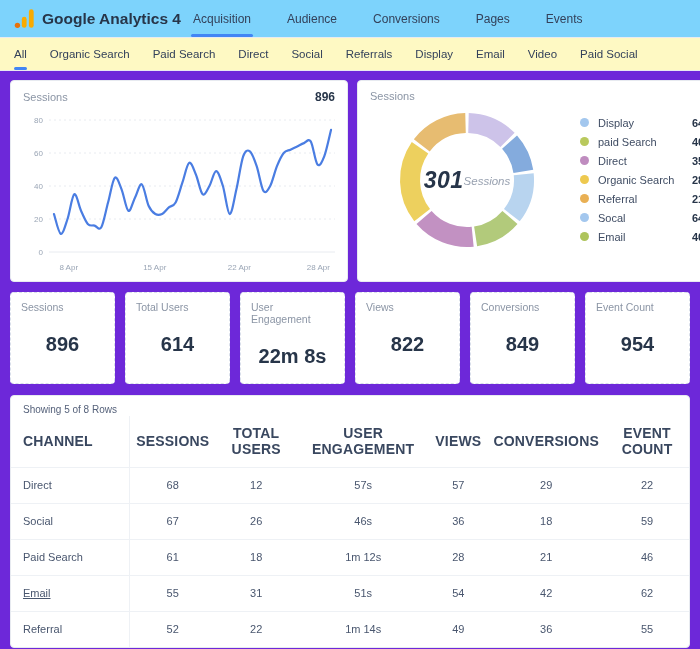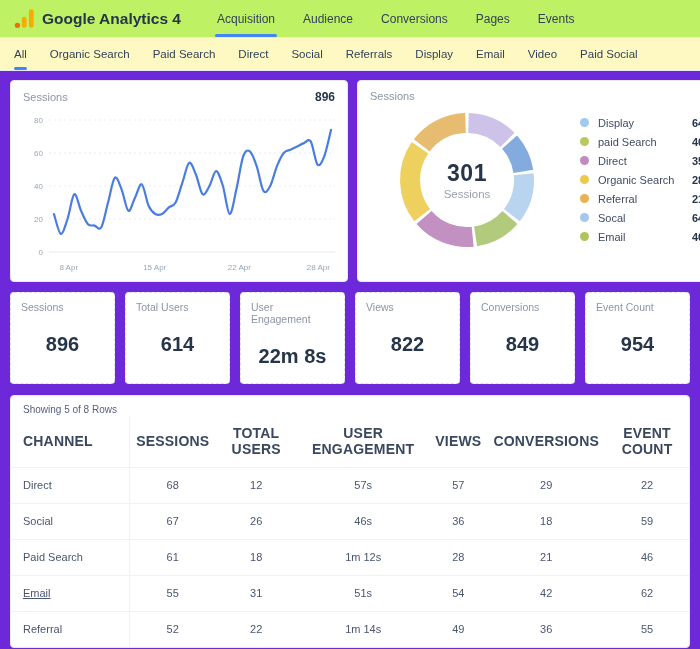--- a/index.html
+++ b/index.html
@@ -1,24 +1,24 @@
 <!DOCTYPE html>
 <html><head>
 <meta charset="utf-8">
 <style>
   * { margin:0; padding:0; box-sizing:border-box; }
   html,body { width:700px; height:649px; background:#fff; overflow:hidden;
     font-family:"Liberation Sans", sans-serif; }
 
   
   .topnav { height:38px; display:flex; align-items:stretch; padding:0 14px;
-    border-bottom:1px solid #e9ebef; background:#bef264; }
+    border-bottom:1px solid #e9ebef; background:#7dd3fc; }
   .brand { display:flex; align-items:center; gap:7px; }
   .brand-name { font-size:15.5px; font-weight:bold; color:#273549; white-space:nowrap; }
-  .main-nav { display:flex; margin-left:36px; gap:28px; }
+  .main-nav { display:flex; margin-left:12px; gap:36px; }
   .tab { font-size:12px; color:#33415a; display:flex; align-items:center;
     position:relative; cursor:pointer; white-space:nowrap; }
   .tab.active::after { content:''; position:absolute; left:-2px; right:-2px; bottom:0;
     height:3px; background:#4285f4; border-radius:2px; }
 
   
   .filter-bar { height:33px; display:flex; align-items:stretch; gap:23px;
     padding:0 14px; border-bottom:1px solid #e9ebef; background:#fef9c3; }
   .filter-item { font-size:11.5px; color:#33415a; display:flex; align-items:center;
     position:relative; cursor:pointer; white-space:nowrap; }
@@ -31,22 +31,22 @@
 
   .charts-row { display:flex; gap:9px; }
   .line-card { width:338px; height:202px; padding:9px 12px 4px; }
   .card-head { display:flex; justify-content:space-between; align-items:center; }
   .card-title { font-size:11px; color:#8b95a5; }
   .card-total { font-size:12px; font-weight:bold; color:#273549; }
 
   .donut-card { flex:1; height:202px; padding:9px 12px; }
   .donut-wrap { display:flex; align-items:center; }
   .donut-box { position:relative; width:150px; height:150px; margin-left:22px; margin-top:3px; }
-  .donut-center { position:absolute; inset:0; display:flex; flex-direction:column;
-    align-items:center; justify-content:center; pointer-events:none; }
+  .donut-center { position:absolute; inset:0; display:flex; flex-direction:row;
+    align-items:center; justify-content:center; pointer-events:none;font-style:italic; }
   .donut-center-value { font-size:23px; font-weight:bold; color:#273549; letter-spacing:.5px; }
   .donut-center-label { font-size:11.5px; color:#98a1b0; margin-top:1px; }
   .legend { margin-left:38px; display:flex; flex-direction:column; gap:7px; margin-top:2px; }
   .legend-item { display:flex; align-items:center; font-size:11px; }
   .legend-dot { width:9px; height:9px; border-radius:50%; margin-right:9px; flex:0 0 9px; }
   .legend-name { width:94px; color:#3f4c63; }
   .legend-value { font-weight:bold; color:#273549; }
 
   .kpi-row { display:grid; grid-template-columns:repeat(6,1fr); gap:10px; margin-top:10px; }
   .kpi-card { background:#fff; border:1px dashed #d8deea; border-radius:4px;

